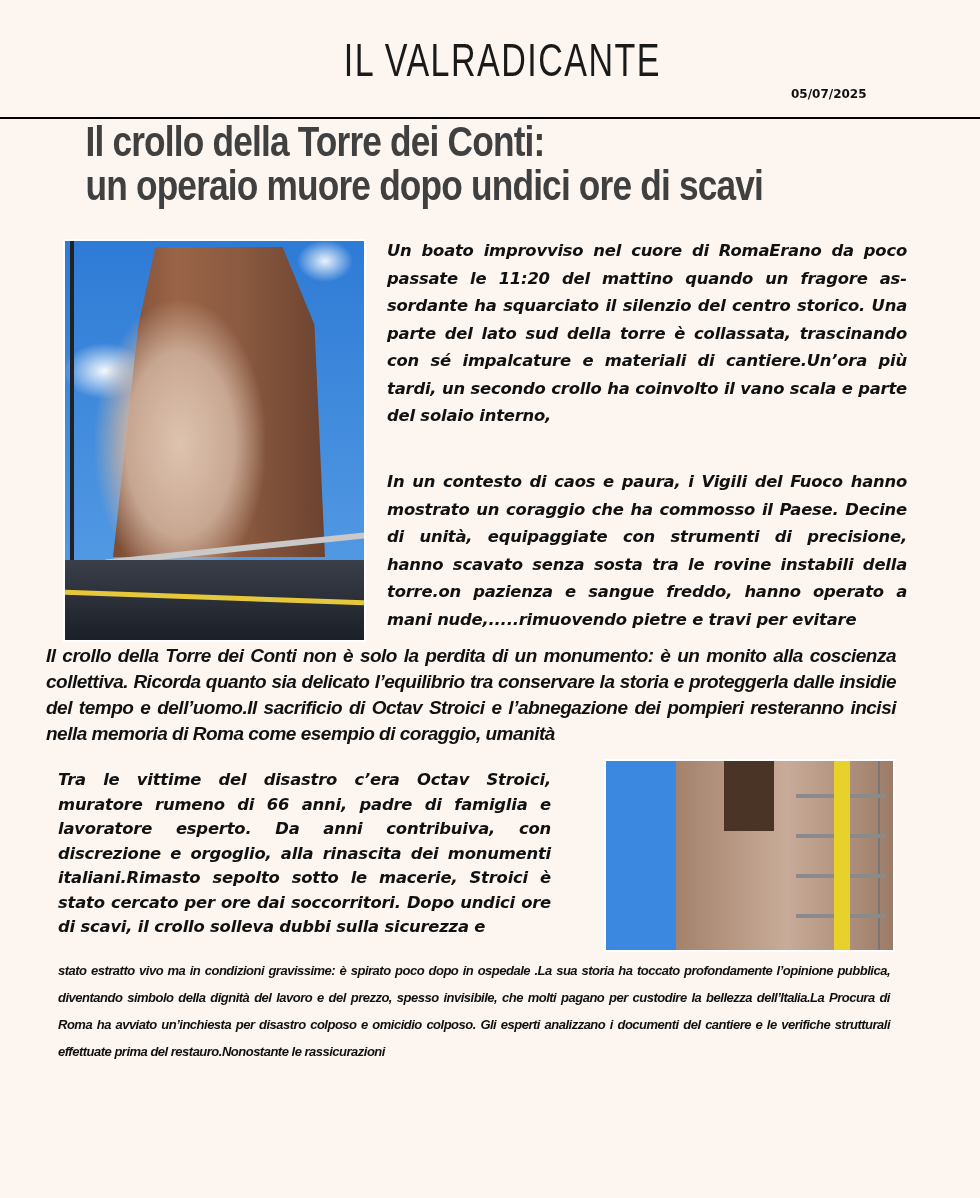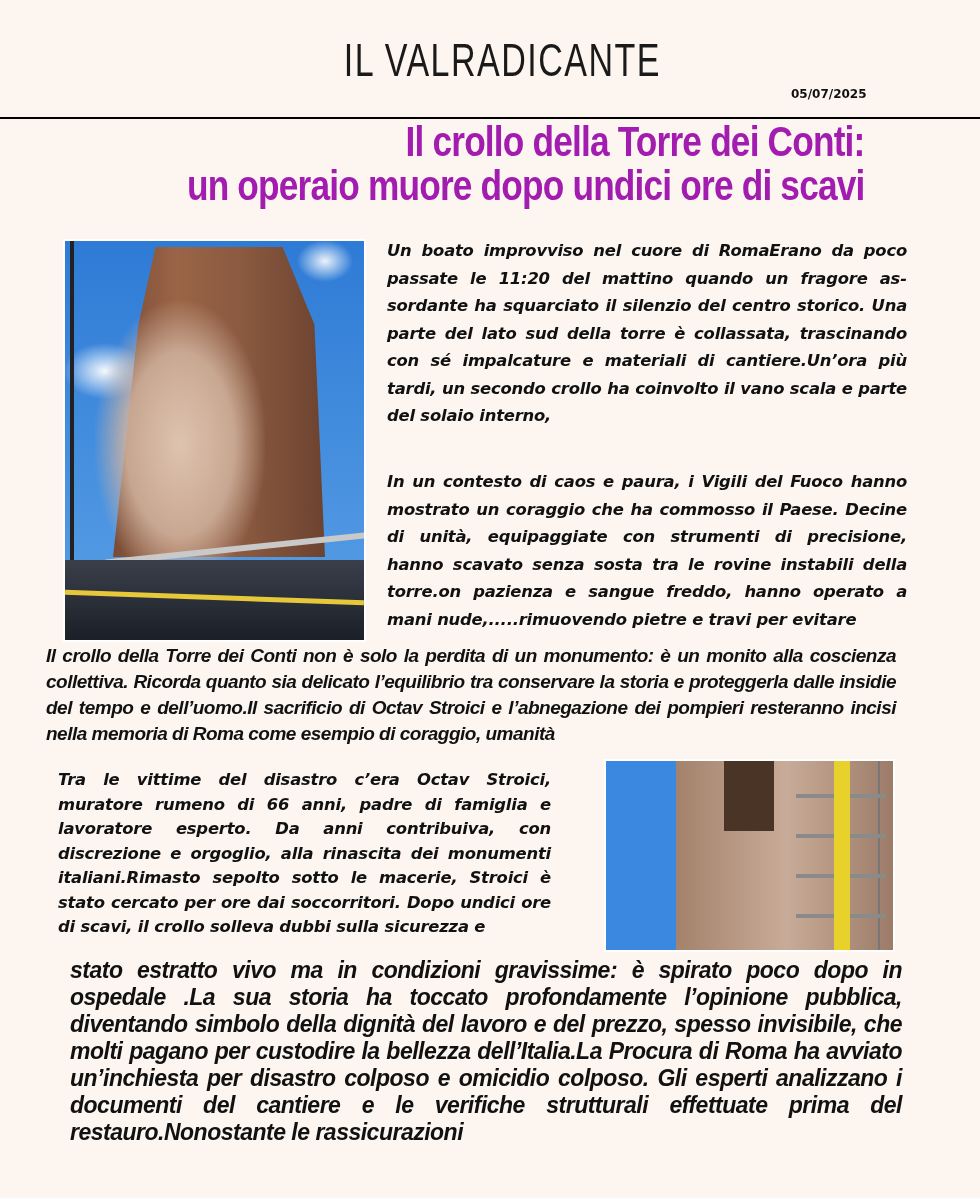--- a/index.html
+++ b/index.html
@@ -40,26 +40,26 @@
     .rule {
       position: absolute;
       left: 0; top: 117px;
       width: 980px; height: 2px;
       background: #000;
     }
     .headline {
       position: absolute;
       left: 0; top: 119px;
       width: 950px;
-      text-align: right;
+      text-align: left;
       font-family: "Liberation Sans", sans-serif;
       font-weight: bold;
       font-size: 43px;
       line-height: 44px;
-      color: #a21caf;
+      color: #404040;
       letter-spacing: -1px;
     }
     .headline span {
       display: block;
       transform: scaleX(0.82);
     }
     .photo {
       position: absolute;
       overflow: hidden;
       border: 2px solid #fff;
@@ -175,24 +175,24 @@
       letter-spacing: -0.5px;
     }
     .t4 {
       left: 58px; top: 768px;
       width: 493px;
       font-size: 16.4px;
       line-height: 24.5px;
       letter-spacing: -0.2px;
     }
     .t5 {
-      left: 70px; top: 957px;
+      left: 58px; top: 957px;
       width: 832px;
       font-family: "Liberation Sans", sans-serif;
-      font-size: 23px;
+      font-size: 13px;
       line-height: 27px;
       letter-spacing: -0.5px;
     }
   </style>
 </head>
 <body>
 
 <div class="masthead">IL VALRADICANTE</div>
 <div class="date">05/07/2025</div>
 <div class="rule"></div>

